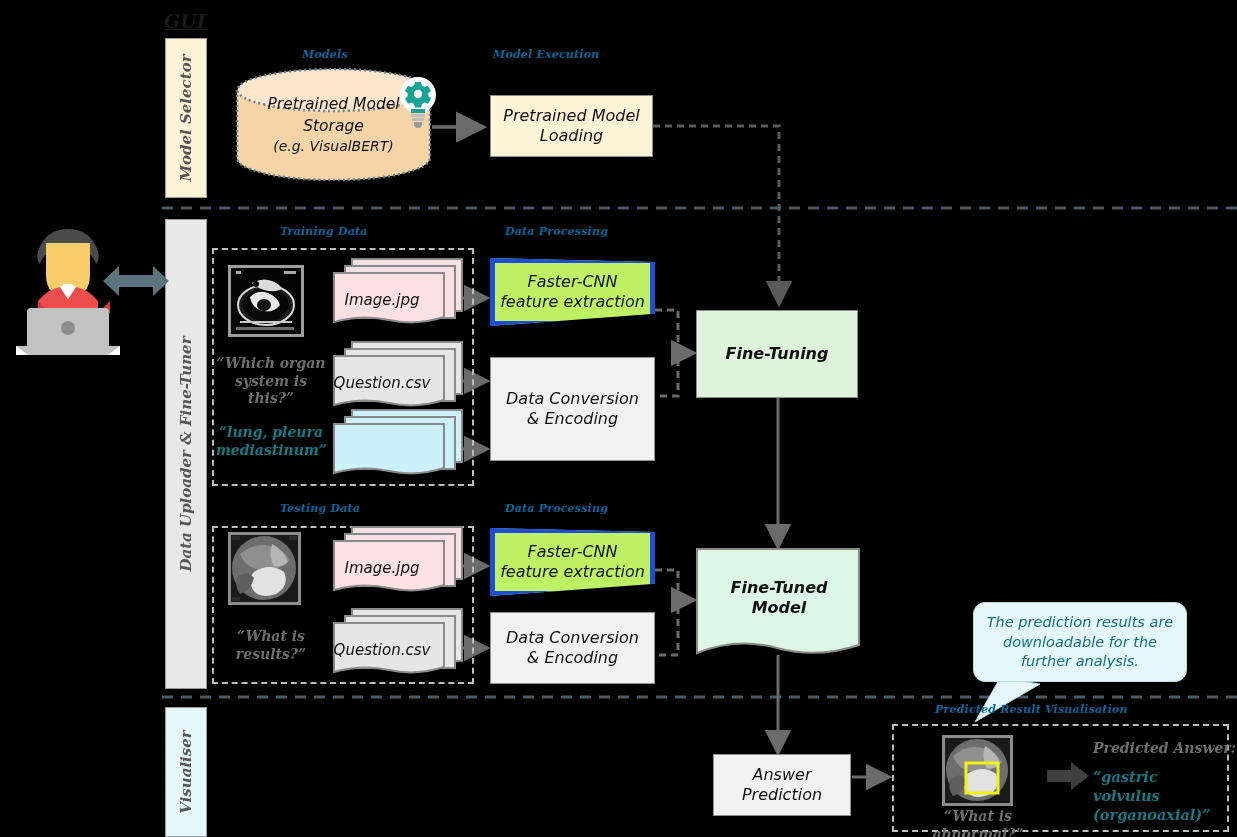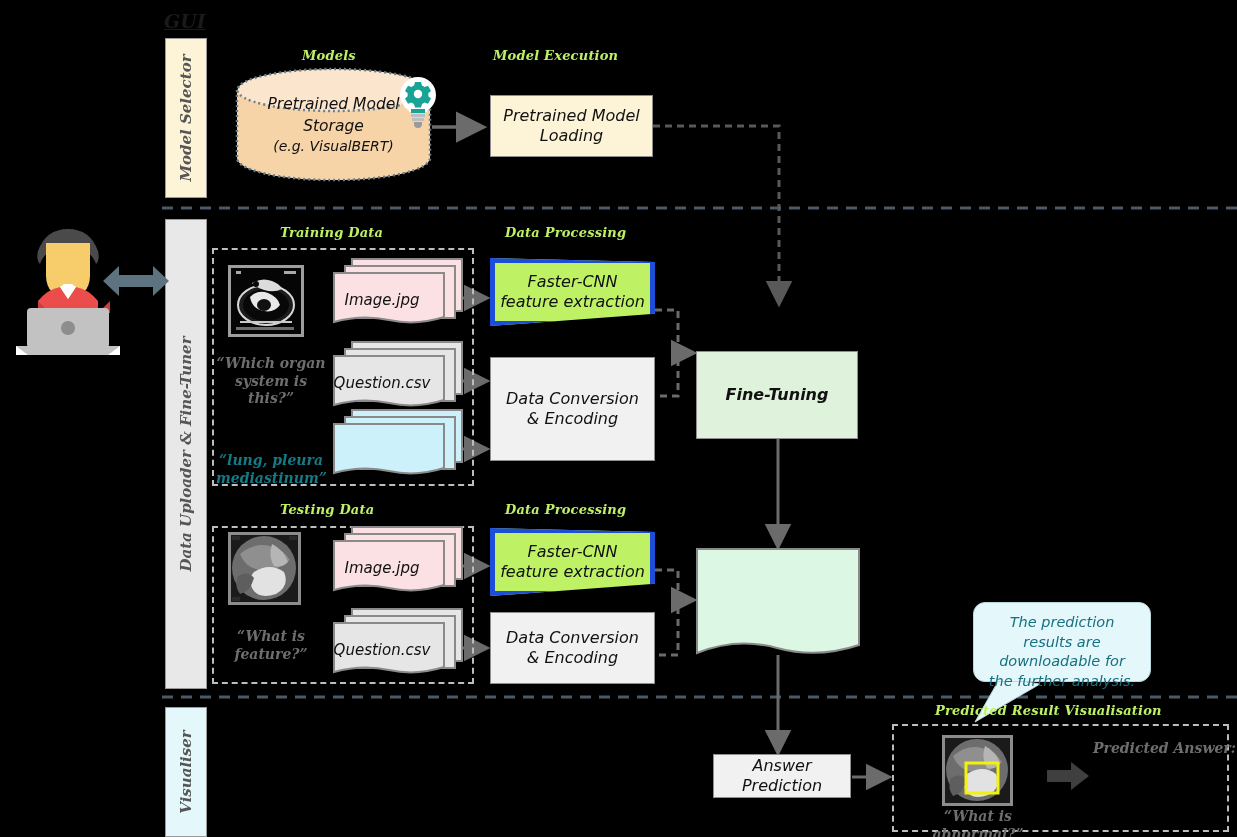--- a/index.html
+++ b/index.html
@@ -4,22 +4,22 @@
 <style>
   html,body{margin:0;padding:0;background:#000;}
   body{width:1237px;height:837px;overflow:hidden;
        font-family:"DejaVu Sans", sans-serif;}
   #stage{position:relative;width:1237px;height:837px;background:#000;}
   .abs{position:absolute;}
   .ctr{display:flex;align-items:center;justify-content:center;text-align:center;}
 
   
   .sect-title{
-    color:#bef264;font-family:"DejaVu Serif",serif;font-weight:bold;
-    font-style:italic;font-size:13px;letter-spacing:.2px;white-space:nowrap;
+    color:#0369a1;font-family:"DejaVu Serif",serif;font-weight:bold;
+    font-style:italic;font-size:11px;letter-spacing:.2px;white-space:nowrap;
   }
   .gui-title{
     color:#1a1a1a;font-family:"DejaVu Serif",serif;font-weight:bold;
     font-style:italic;font-size:19px;text-decoration:underline;
   }
 
   
   .lane{
     border:1px solid #9a9a9a;display:flex;align-items:center;justify-content:center;
   }
@@ -227,21 +227,21 @@
     <circle cx="28" cy="19" r="3" fill="#0a0a0a"></circle>
     <rect x="12" y="56" width="52" height="2" fill="#c9c9c9"></rect>
     <rect x="8" y="62" width="58" height="3" fill="#6d6d6d"></rect>
     <rect x="56" y="6" width="12" height="3" fill="#a8a8a8"></rect>
     <rect x="8" y="6" width="5" height="3" fill="#a8a8a8"></rect>
   </svg>
 
   <div class="abs quote" style="left:216px;top:355px;width:110px;white-space:pre-line;">“Which organ
 system is this?”</div>
 
-  <div class="abs quote teal" style="left:216px;top:424px;width:110px;white-space:pre-line;margin-top:28px;">“lung, pleura
+  <div class="abs quote teal" style="left:216px;top:424px;width:110px;white-space:pre-line;">“lung, pleura
 mediastinum”</div>
 
   <div class="docstack" style="left:330px;top:255px;width:134px;height:78px;">
     <svg width="140" height="84">
       <path d="M22,4 h110 v52 h-110 z" fill="#fbe0e4" stroke="#8a8a8a" stroke-width="2"></path>
       <path d="M15,11 h110 v52 h-110 z" fill="#fbe0e4" stroke="#8a8a8a" stroke-width="2"></path>
       <path d="M4,18 h110 v44 q-28,9 -55,3 q-27,-6 -55,2 z" fill="#fbe0e4" stroke="#8a8a8a" stroke-width="2"></path>
     </svg>
     <div class="lab" style="top:6px;">Image.jpg</div>
   </div>
@@ -268,42 +268,42 @@
   <div class="abs trap ctr" style="left:490px;top:258px;width:165px;height:68px;">
     <span style="white-space:pre-line;">Faster-CNN
 feature extraction</span>
   </div>
 
   <div class="abs box grey ctr" style="left:490px;top:357px;width:165px;height:104px;">
     <span style="white-space:pre-line;">Data Conversion
 &amp; Encoding</span>
   </div>
 
-  <div class="abs box green ctr" style="left:696px;top:310px;width:162px;height:88px;margin-top:41px;">
+  <div class="abs box green ctr" style="left:696px;top:310px;width:162px;height:88px;">
     <span>Fine-Tuning</span>
   </div>
 
   <div class="abs sect-title" style="left:280px;top:502px;">Testing Data</div>
   <div class="abs dashframe" style="left:212px;top:526px;width:262px;height:158px;"></div>
 
   <svg class="abs" style="left:228px;top:532px;" width="73" height="73">
     <rect x="0" y="0" width="73" height="73" fill="#8c8c8c"></rect>
     <rect x="3" y="3" width="67" height="67" fill="#1a1a1a"></rect>
     <circle cx="36" cy="36" r="32" fill="#6d6d6d"></circle>
     <path d="M12,22 q14,-12 30,-8 q14,4 20,14 q-10,10 -26,10 q-18,0 -24,-16 z" fill="#8f8f8f"></path>
     <path d="M44,12 q12,6 16,18 q-6,6 -14,4 q-6,-10 -2,-22 z" fill="#b5b5b5"></path>
     <path d="M26,40 q16,-10 30,0 q6,14 -8,22 q-18,6 -24,-6 q-4,-10 2,-16 z" fill="#e2e2e2"></path>
     <path d="M10,44 q10,-6 16,2 q-4,14 -14,16 q-6,-8 -2,-18 z" fill="#5e5e5e"></path>
     <rect x="4" y="4" width="8" height="4" fill="#2a2a2a"></rect>
     <rect x="61" y="4" width="8" height="4" fill="#2a2a2a"></rect>
     <rect x="4" y="65" width="8" height="4" fill="#2a2a2a"></rect>
   </svg>
 
   <div class="abs quote" style="left:216px;top:628px;width:110px;white-space:pre-line;">“What is
-feature?”</div>
+results?”</div>
 
   <div class="docstack" style="left:330px;top:523px;width:134px;height:78px;">
     <svg width="140" height="84">
       <path d="M22,4 h110 v52 h-110 z" fill="#fbe0e4" stroke="#8a8a8a" stroke-width="2"></path>
       <path d="M15,11 h110 v52 h-110 z" fill="#fbe0e4" stroke="#8a8a8a" stroke-width="2"></path>
       <path d="M4,18 h110 v44 q-28,9 -55,3 q-27,-6 -55,2 z" fill="#fbe0e4" stroke="#8a8a8a" stroke-width="2"></path>
     </svg>
     <div class="lab" style="top:6px;">Image.jpg</div>
   </div>
 
@@ -325,27 +325,29 @@
 
   <div class="abs box grey ctr" style="left:490px;top:612px;width:165px;height:72px;">
     <span style="white-space:pre-line;">Data Conversion
 &amp; Encoding</span>
   </div>
 
   <div class="wavybox" style="left:696px;top:548px;width:166px;height:114px;">
     <svg width="166" height="118">
       <path d="M1,1 h162 v96 q-42,14 -82,3 q-40,-11 -80,5 z" fill="#dcf7e3" stroke="#8a8a8a" stroke-width="2"></path>
     </svg>
-  </div>
-
-  <div class="abs bubble" style="left:973px;top:602px;width:178px;height:80px;">
+    <div class="lab" style="height:100px;white-space:pre-line;">Fine-Tuned
+Model</div>
+  </div>
+
+  <div class="abs bubble" style="left:973px;top:602px;width:214px;height:80px;">
     <span>The prediction results are downloadable for the further analysis.</span>
   </div>
 
-  <div class="abs box grey ctr" style="left:713px;top:754px;width:138px;height:44px;">
+  <div class="abs box grey ctr" style="left:713px;top:754px;width:138px;height:62px;">
     <span style="white-space:pre-line;">Answer
 Prediction</span>
   </div>
 
   <div class="abs sect-title" style="left:935px;top:703px;">Predicted Result Visualisation</div>
   <div class="abs dashframe" style="left:892px;top:724px;width:337px;height:108px;"></div>
 
   <svg class="abs" style="left:942px;top:735px;" width="71" height="71">
     <rect x="0" y="0" width="71" height="71" fill="#8c8c8c"></rect>
     <rect x="3" y="3" width="65" height="65" fill="#1a1a1a"></rect>
@@ -356,14 +358,16 @@
     <path d="M9,43 q10,-6 16,2 q-4,14 -14,16 q-6,-8 -2,-18 z" fill="#5e5e5e"></path>
     <rect x="24" y="28" width="32" height="30" fill="none" stroke="#f2f20c" stroke-width="3"></rect>
   </svg>
   <div class="abs quote" style="left:908px;top:808px;width:140px;">“What is abnormal?”</div>
 
   <svg class="abs" style="left:1047px;top:762px;" width="42" height="28">
     <path d="M0,8 L24,8 L24,0 L42,14 L24,28 L24,20 L0,20 Z" fill="#3f3f3f"></path>
   </svg>
 
   <div class="abs pred-label" style="left:1093px;top:740px;text-align:right;">Predicted Answer:</div>
+  <div class="abs pred-ans" style="left:1093px;top:768px;width:130px;white-space:pre-line;">“gastric volvulus
+(organoaxial)”</div>
 
 </div>
 
 </body></html>

